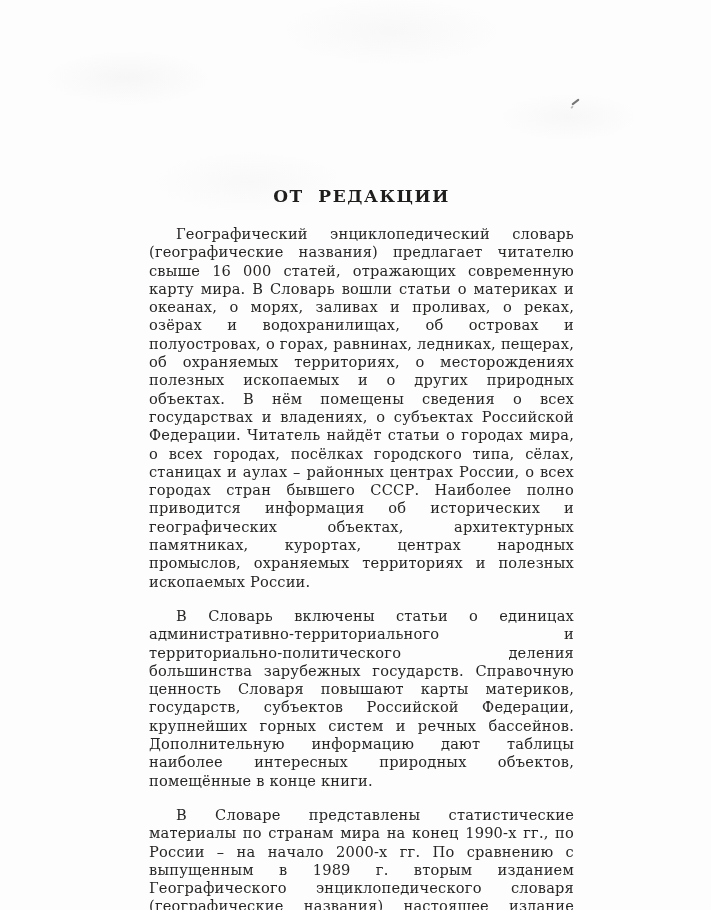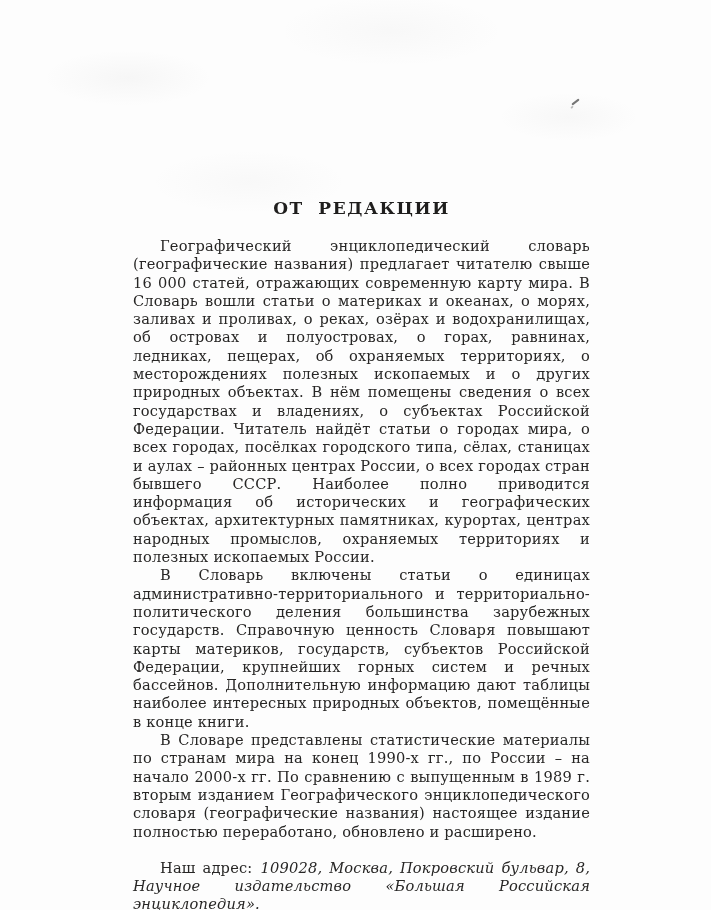--- a/index.html
+++ b/index.html
@@ -54,24 +54,24 @@
     width: 457px;
     color: #272625;
   }
   .title {
     text-align: center;
     font-weight: bold;
     font-size: 17px;
     letter-spacing: 1.6px;
     word-spacing: 7px;
     color: #1f1e1d;
-    margin: 12px 0 19px 0;
+    margin: 0 0 19px 0;
   }
   .body-text p {
-    margin: 0;
+    margin: 16px;
     font-size: 14.6px;
     line-height: 18.3px;
     text-align: justify;
     text-indent: 27px;
     hyphens: auto;
     -webkit-hyphens: auto;
     letter-spacing: 0.2px;
   }
   .address {
     margin-top: 18px;

